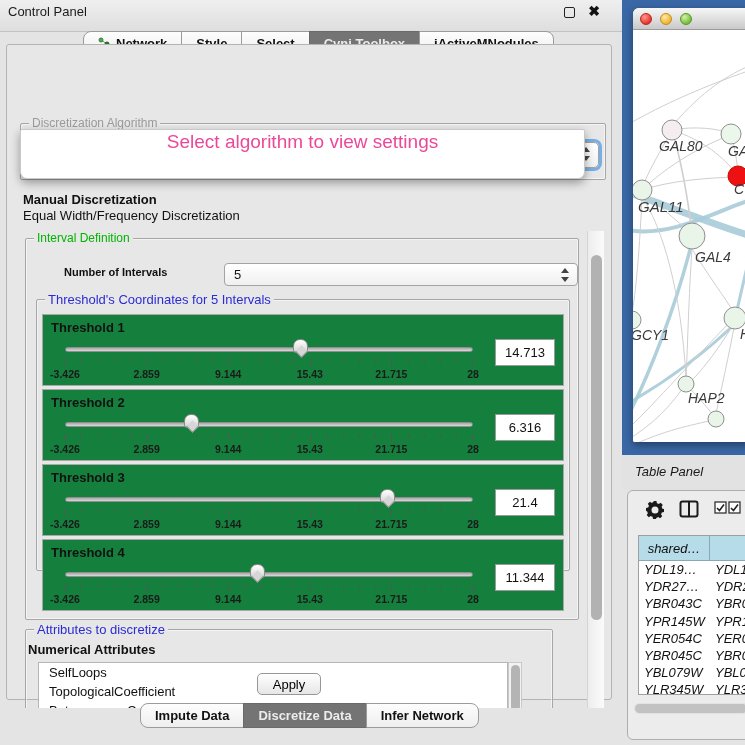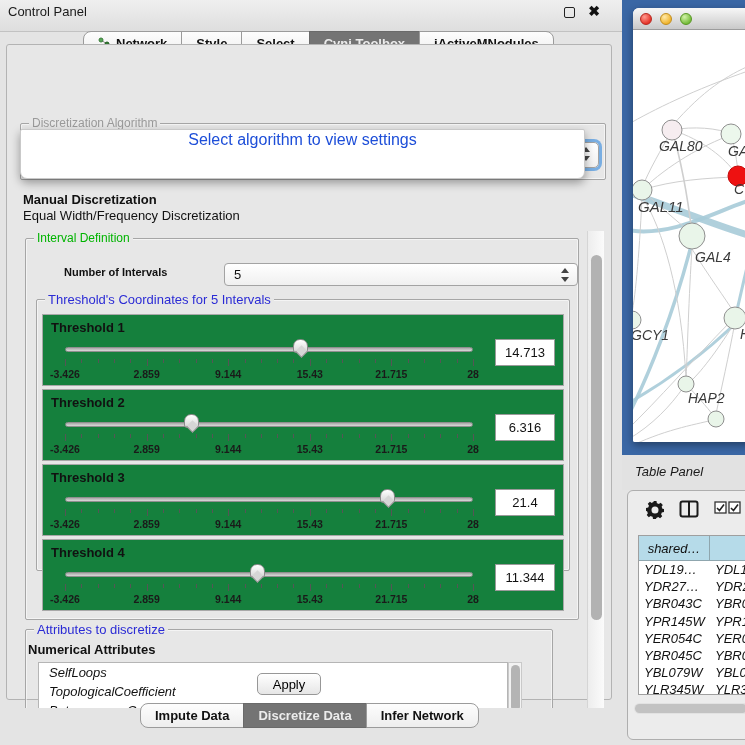--- a/index.html
+++ b/index.html
@@ -53,21 +53,21 @@
 
   
   .algo-combo { left:440px; top:97px; width:152px; height:26px; border-radius:5px;
                 box-shadow:0 0 0 3px #79aee2; z-index:1; }
 
   
   .popup { position:absolute; left:13px; top:84px; width:565px; height:50px; background:#fff;
            border:1px solid #c9c9c9; border-radius:2px 2px 7px 7px;
            box-shadow:0 4px 10px rgba(0,0,0,.35); z-index:5; }
   .popup .hint { position:absolute; left:0; right:0; top:1px; text-align:center;
-                 color:#1d4ed8; font-size:16px; }
+                 color:#ec4899; font-size:19px; }
   .popup-item { position:absolute; left:2px; font-size:13px; white-space:nowrap;margin-top:45px; }
   .popup-item.sel { font-weight:bold; }
 
   .algo-group { left:13px; top:78px; width:586px; height:57px; }
   .td-group   { left:13px; top:140px; width:586px; height:42px; }
   .td-combo   { left:9px; top:9px; width:568px; }
 
   
   .viewport { position:absolute; left:13px; top:186px; width:586px; height:477px; overflow:hidden; }
   .interval-group { left:5px; top:7px; width:554px; height:382px; }
@@ -92,21 +92,21 @@
   .tick.major { height:7px; }
   .tick-label { position:absolute; top:53px; transform:translateX(-50%); font-size:10.5px;
                 font-weight:bold; color:#1a1a1a; white-space:nowrap; }
   .val-box { position:absolute; right:8px; top:24px; width:60px; height:27px; background:#fff;
              border:1px solid #9a9a9a; font-size:13px; text-align:center; line-height:25px; }
 
   .attr-group { left:5px; top:398px; width:528px; height:150px; }
   .attr-sub { position:absolute; left:2px; top:12px; font-size:13px; font-weight:bold; }
   .attr-list { position:absolute; left:12px; top:32px; width:470px; height:110px; background:#fff;
                border:1px solid #b5b5b5; overflow:hidden; }
-  .attr-item { font-size:13px; line-height:19px; padding-left:10px; white-space:nowrap;font-style:italic; }
+  .attr-item { font-size:13px; line-height:19px; padding-left:10px; white-space:nowrap; }
   .list-scroll { position:absolute; left:482px; top:32px; width:14px; height:110px;
                  background:#f2f2f2; border:1px solid #c9c9c9; }
   .list-thumb { position:absolute; left:1.5px; top:2px; width:9px; height:46px;
                 background:#b4b4b4; border-radius:5px; }
 
   .vscroll { position:absolute; right:2px; top:0; width:17px; height:477px;
              background:linear-gradient(90deg,#ededed,#fbfbfb); border-left:1px solid #d5d5d5; }
   .vthumb { position:absolute; left:3px; top:24px; width:11px; height:365px;
             background:#b2b2b2; border-radius:6px; }
 

